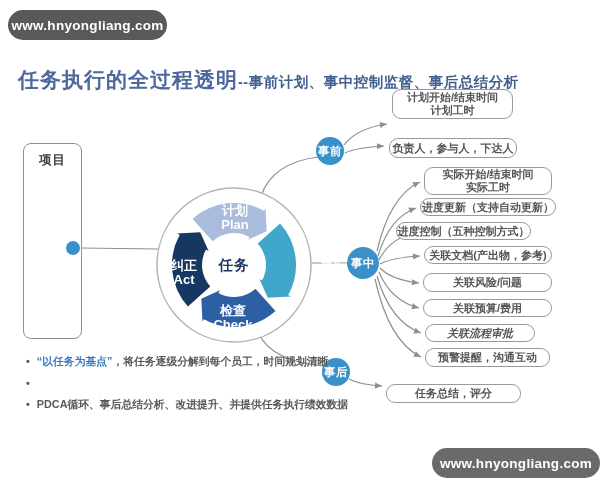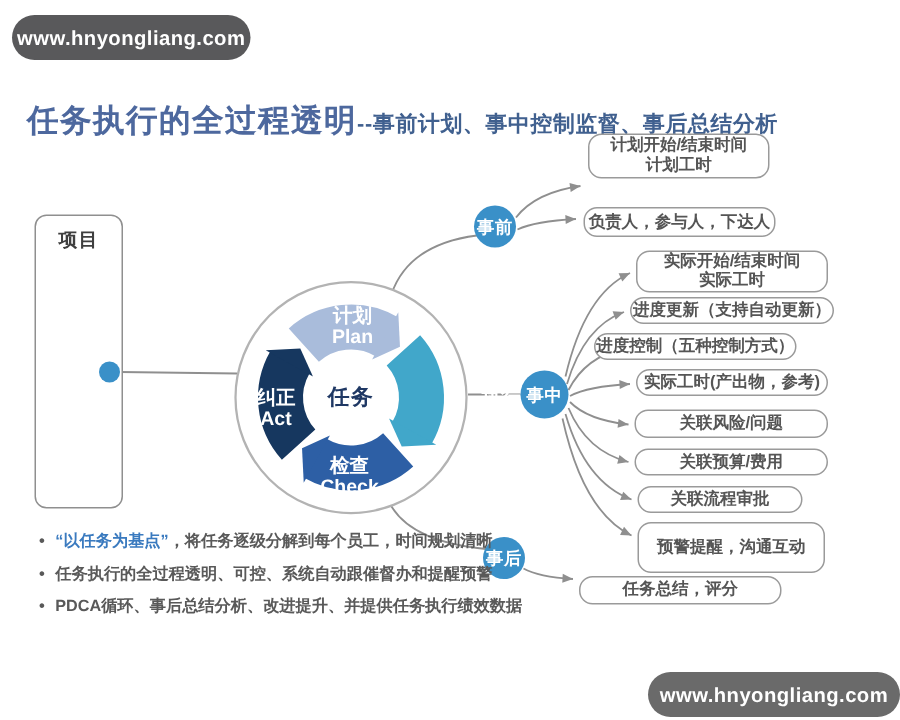--- a/index.html
+++ b/index.html
@@ -145,47 +145,46 @@
         <div>实际开始/结束时间</div>
         <div>实际工时</div>
       </div>
       <div class="info-box" style="left: 420px; top: 198px; width: 136px; height: 18px; border-color: rgb(154, 154, 154); color: rgb(85, 85, 85);">
         <div>进度更新（支持自动更新）</div>
       </div>
       <div class="info-box" style="left: 396px; top: 222px; width: 135px; height: 18px; border-color: rgb(154, 154, 154); color: rgb(85, 85, 85);">
         <div>进度控制（五种控制方式）</div>
       </div>
       <div class="info-box" style="left: 424px; top: 246px; width: 128px; height: 18px; border-color: rgb(154, 154, 154); color: rgb(85, 85, 85);">
-        <div>实际工时(产出物，参考)</div>
+        <div>关联文档(产出物，参考)</div>
       </div>
       <div class="info-box" style="left: 423px; top: 273px; width: 129px; height: 19px; border-color: rgb(154, 154, 154); color: rgb(85, 85, 85);">
         <div>关联风险/问题</div>
       </div>
       <div class="info-box" style="left: 423px; top: 299px; width: 129px; height: 18px; border-color: rgb(154, 154, 154); color: rgb(85, 85, 85);">
         <div>关联预算/费用</div>
       </div>
-      <div class="info-box" style="left: 425px; top: 324px; width: 110px; height: 18px; border-color: rgb(154, 154, 154); color: rgb(85, 85, 85);">
+      <div class="info-box" style="left: 425px; top: 324px; width: 110px; height: 18px; border-color: rgb(154, 154, 154); color: rgb(85, 85, 85); font-style: italic;">
         <div>关联流程审批</div>
       </div>
-      <div class="info-box" style="left: 425px; top: 348px; width: 125px; height: 34px; border-color: rgb(154, 154, 154); color: rgb(85, 85, 85);">
+      <div class="info-box" style="left: 425px; top: 348px; width: 125px; height: 19px; border-color: rgb(154, 154, 154); color: rgb(85, 85, 85);">
         <div>预警提醒，沟通互动</div>
       </div>
       <div class="info-box" style="left: 386px; top: 384px; width: 135px; height: 19px; border-color: rgb(154, 154, 154); color: rgb(85, 85, 85);">
         <div>任务总结，评分</div>
       </div>
     </div>
 
   <ul class="bullets">
     <li style="color: rgb(89, 89, 89);">
       <span class="b-dot">•</span>
       <span><span class="hl" style="color: rgb(58, 122, 191);">“以任务为基点”</span><span>，将任务逐级分解到每个员工，时间规划清晰</span></span>
     </li>
     <li style="color: rgb(89, 89, 89);">
       <span class="b-dot">•</span>
-      <span><span class="hl" style="color: rgb(58, 122, 191);"></span><span>任务执行的全过程透明、可控、系统自动跟催督办和提醒预警</span></span>
     </li>
     <li style="color: rgb(89, 89, 89);">
       <span class="b-dot">•</span>
       <span><span class="hl" style="color: rgb(58, 122, 191);"></span><span>PDCA循环、事后总结分析、改进提升、并提供任务执行绩效数据</span></span>
     </li>
   </ul>
 
   <div class="banner bottom" style="background: rgb(106, 106, 106);">
     <span>www.hnyongliang.com</span>
   </div>

